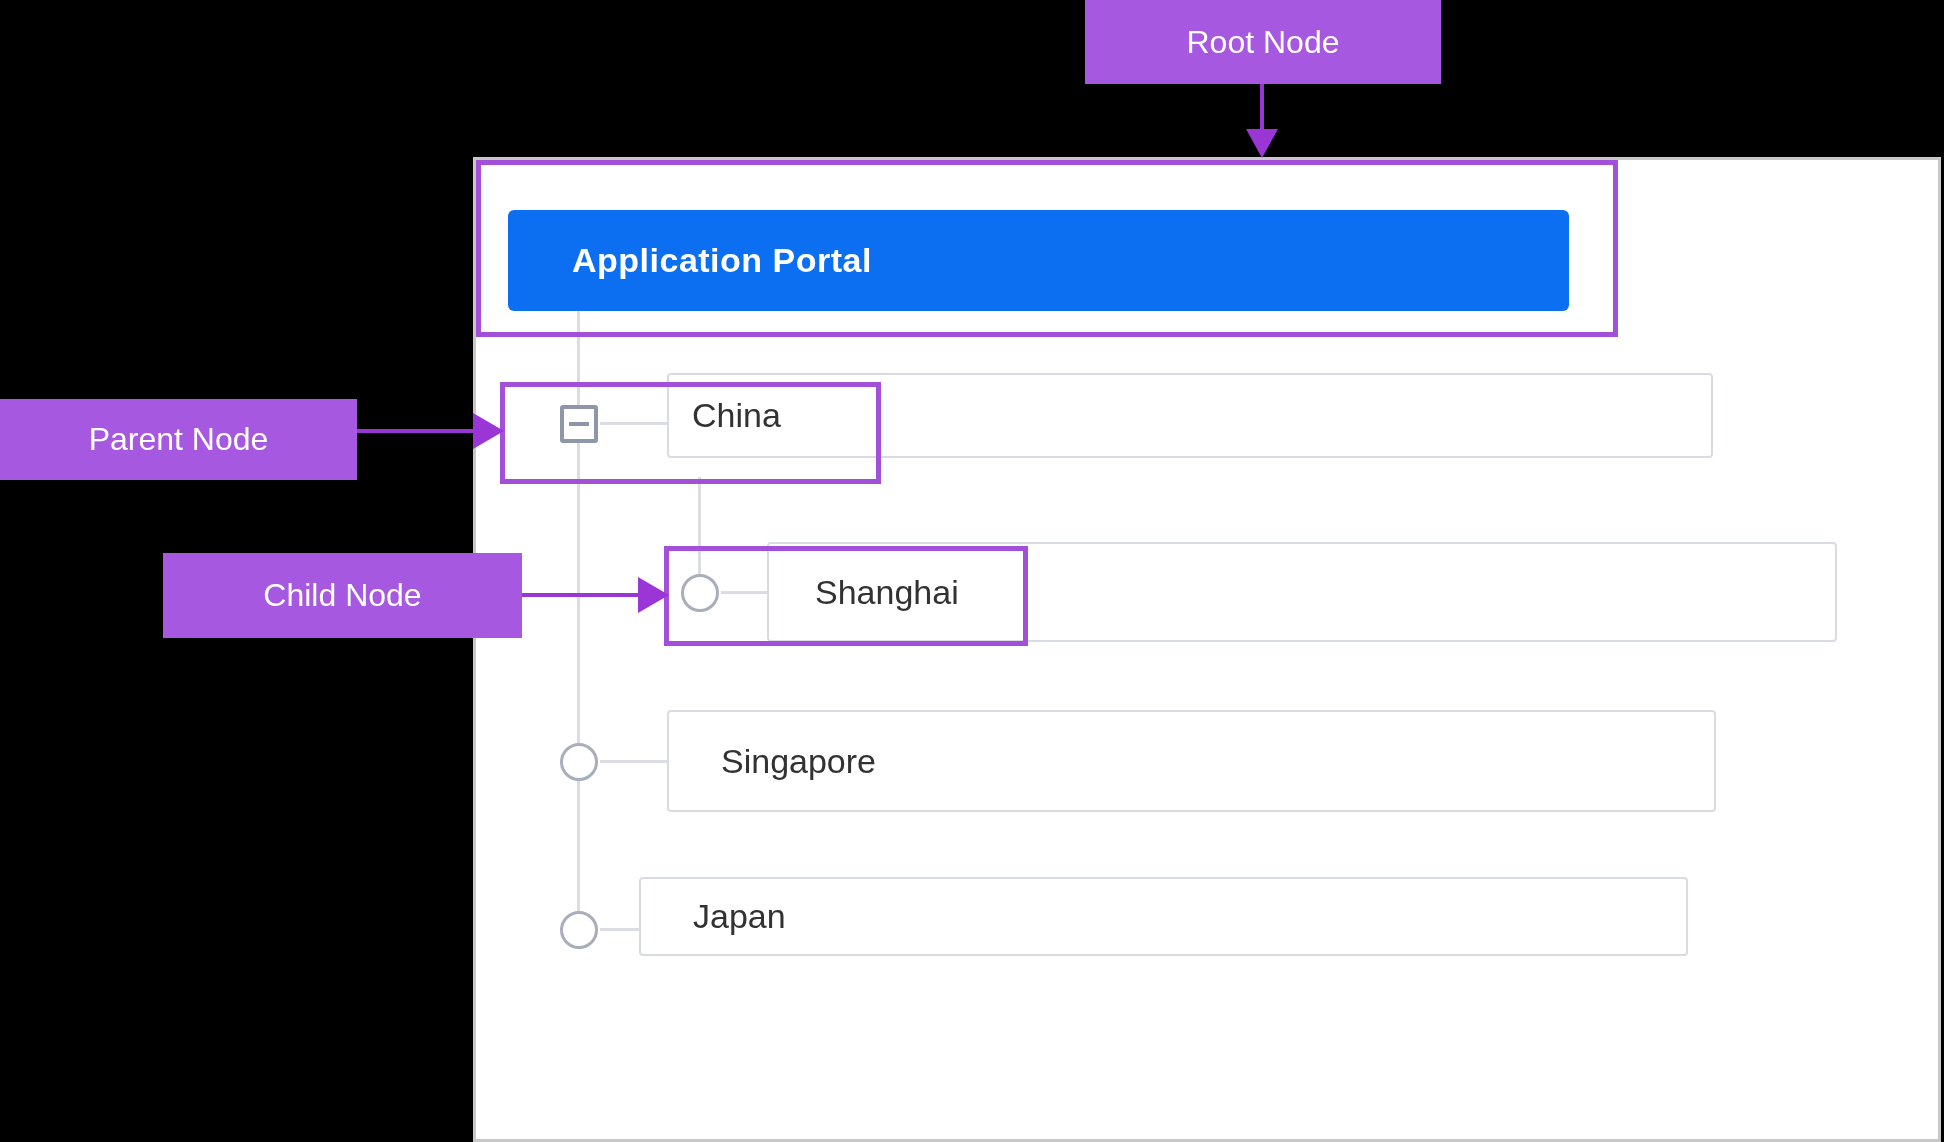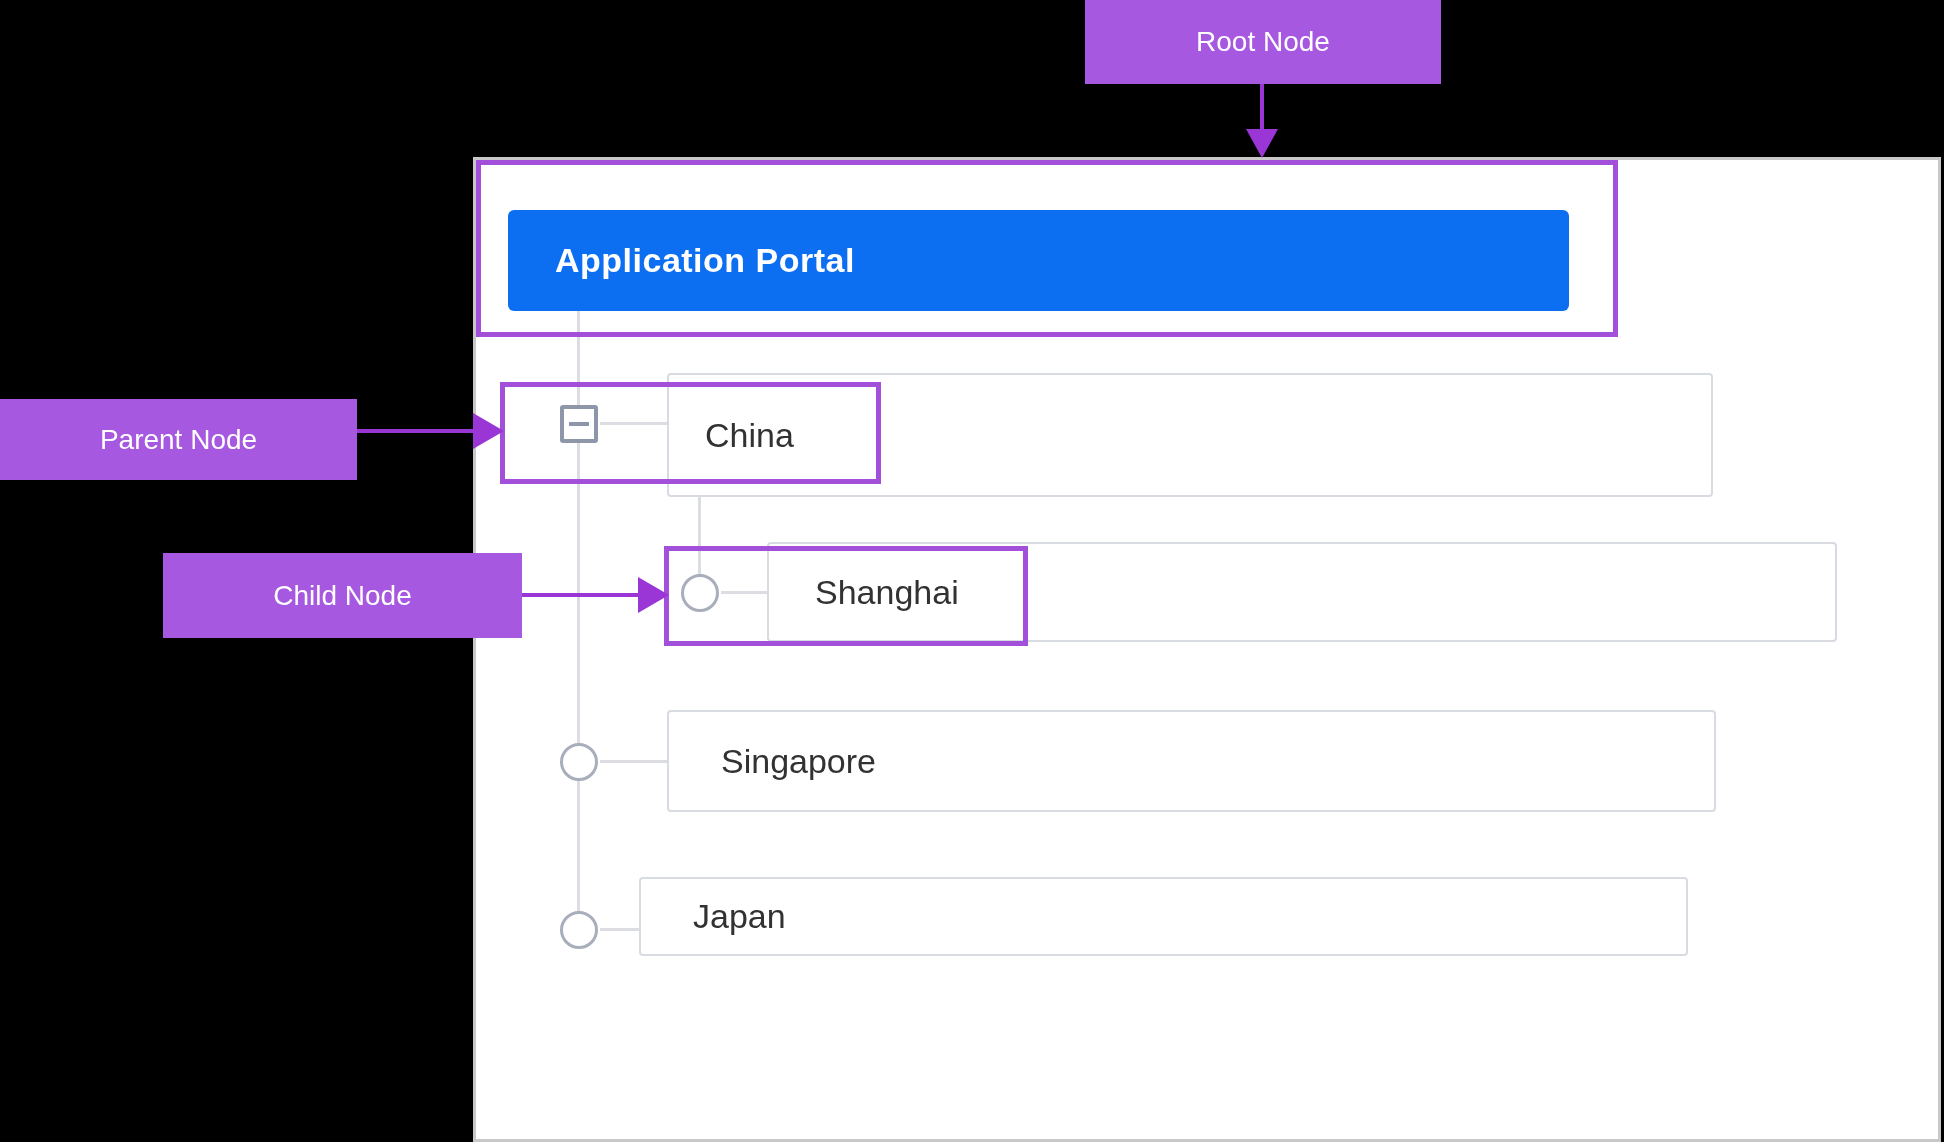--- a/index.html
+++ b/index.html
@@ -23,21 +23,21 @@
   }
 
   
   .root-bar {
     position: absolute;
     left: 508px; top: 210px;
     width: 1061px; height: 101px;
     background: #0c6ff2;
     border-radius: 6px;
     display: flex; align-items: center;
-    padding-left: 47px;
+    padding-left: 64px;
     z-index: 2;
   }
   .root-bar span {
     color: #ffffff;
     font-size: 34px;
     font-weight: 600;
     letter-spacing: 0.5px;
   }
 
   .tree-line { position: absolute; background: #dcdde2; z-index: 1; }
@@ -77,21 +77,21 @@
   .node-box {
     position: absolute;
     background: #ffffff;
     border: 2px solid #d9dbe3;
     border-radius: 4px;
     display: flex; align-items: center;
     z-index: 1;
     cursor: pointer;
   }
   .node-box span { color: #323232; font-size: 34px; }
-  .node-china     { left: 667px; top: 373px; width: 1046px; height: 124px; padding-left: 36px; }
+  .node-china     { left: 667px; top: 373px; width: 1046px; height: 85px; padding-left: 23px; }
   .node-shanghai  { left: 767px; top: 542px; width: 1070px; height: 100px; padding-left: 46px; }
   .node-singapore { left: 667px; top: 710px; width: 1049px; height: 102px; padding-left: 52px; }
   .node-japan     { left: 639px; top: 877px; width: 1049px; height: 79px; padding-left: 52px; }
 
   
   .ann-rect {
     position: absolute;
     border: 5px solid #a24fd9;
     background: transparent;
     z-index: 4;
@@ -100,21 +100,21 @@
   .rect-root   { left: 476px; top: 160px; width: 1142px; height: 177px; }
   .rect-parent { left: 500px; top: 382px; width: 381px;  height: 102px; }
   .rect-child  { left: 664px; top: 546px; width: 364px;  height: 100px; }
 
   .badge {
     position: absolute;
     background: #a658e0;
     display: flex; align-items: center; justify-content: center;
     z-index: 5;
   }
-  .badge span { color: #ffffff; font-size: 28px; }
+  .badge span { color: #ffffff; font-size: 32px; }
   .badge-root   { left: 1085px; top: 0;    width: 356px; height: 84px; }
   .badge-parent { left: 0;      top: 391px; width: 357px; height: 81px; margin-top: 8px; }
   .badge-child  { left: 163px;  top: 553px; width: 359px; height: 85px; }
 
   .arrow-line { position: absolute; background: #9a35d6; z-index: 5; }
   .arrow-head { position: absolute; width: 0; height: 0; z-index: 5; }
 
   .line-root { left: 1260px; top: 84px; width: 4px; height: 47px; }
   .head-root {
     left: 1246px; top: 129px;

